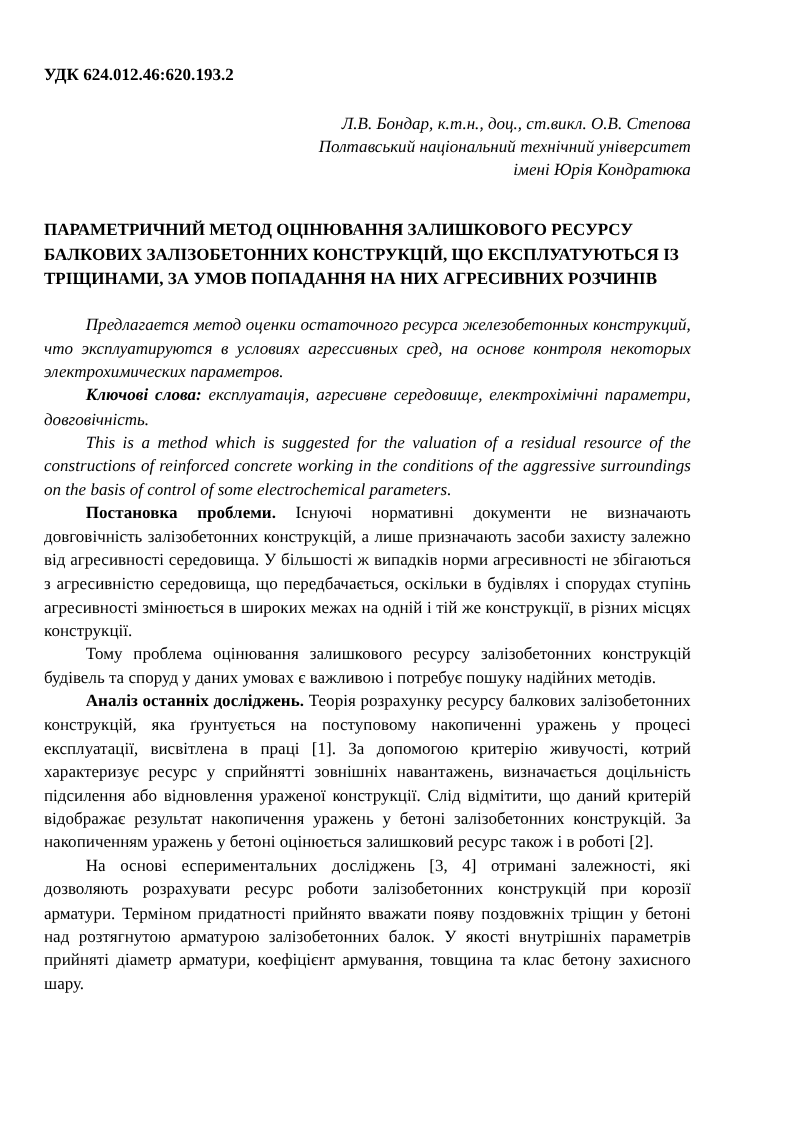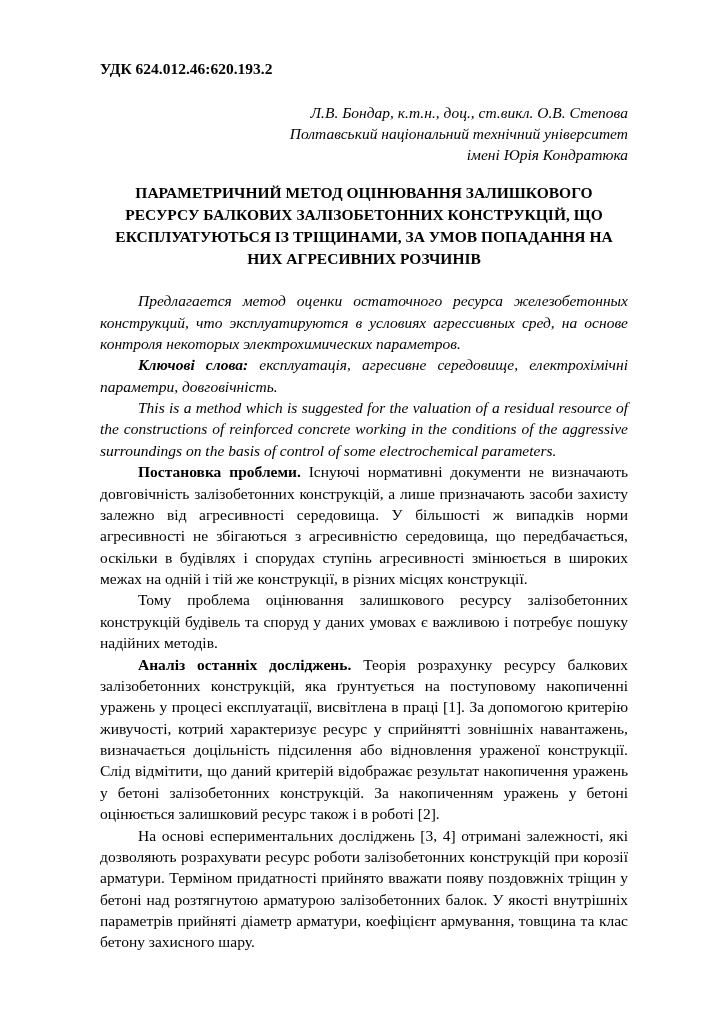--- a/index.html
+++ b/index.html
@@ -10,36 +10,36 @@
   .page {
     position: relative;
     width: 724px;
     height: 1024px;
     box-sizing: border-box;
     background: #ffffff;
     color: #000000;
     font-family: "Liberation Serif", "DejaVu Serif", serif;
     font-size: 15.5px;
     line-height: 1.38;
-    padding: 58px 96px 40px 100px;
+    padding: 58px 96px 40px 40px;
     overflow: hidden;
   }
   .udc {
     font-weight: bold;
     margin: 0 0 24px 0;
   }
   .authors {
     text-align: right;
     font-style: italic;
     line-height: 1.35;
-    margin: 0 0 16px 0;
+    margin: 0 0 33px 0;
   }
   .title {
     margin: 0 0 20px 0;
-    text-align: center;
+    text-align: left;
     font-weight: bold;
     font-size: 15.5px;
     line-height: 1.42;
   }
   p.para {
     margin: 0;
     text-align: justify;
     text-indent: 38px;
   }
   .abstract p.para {

